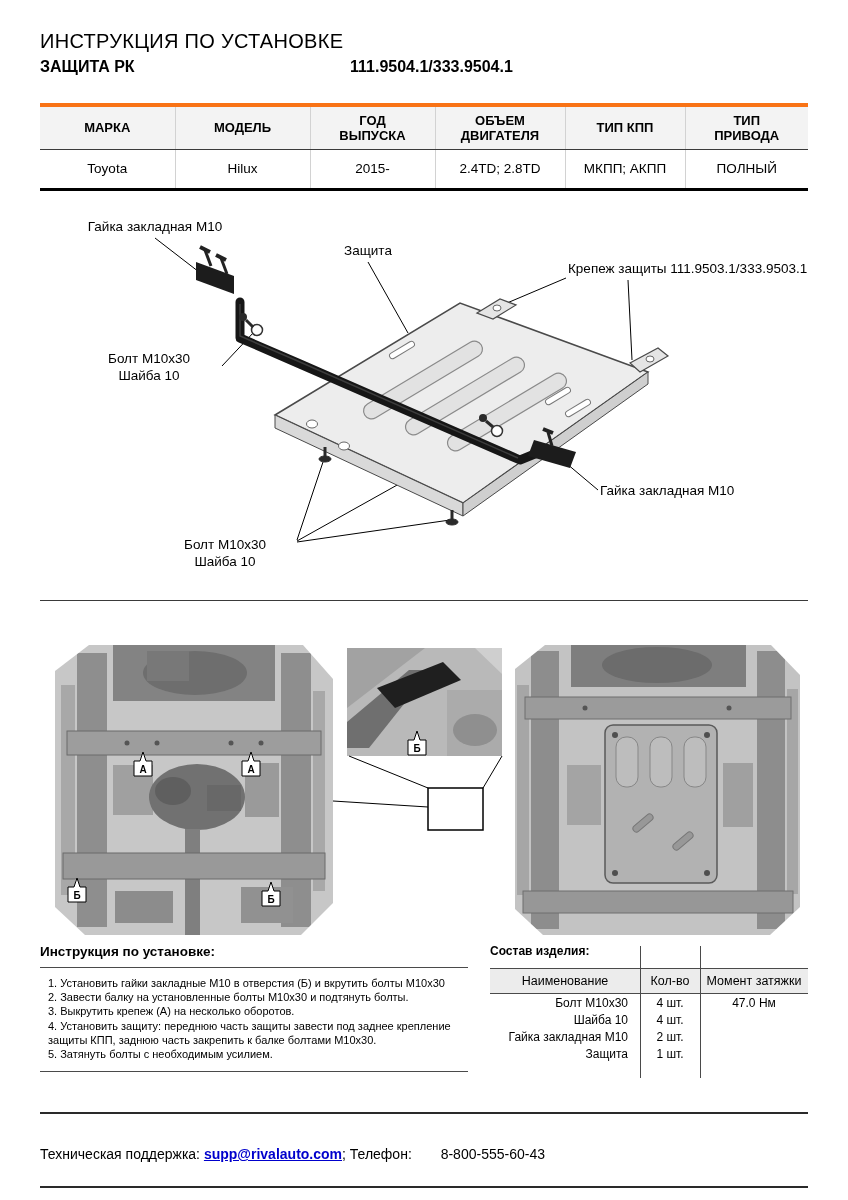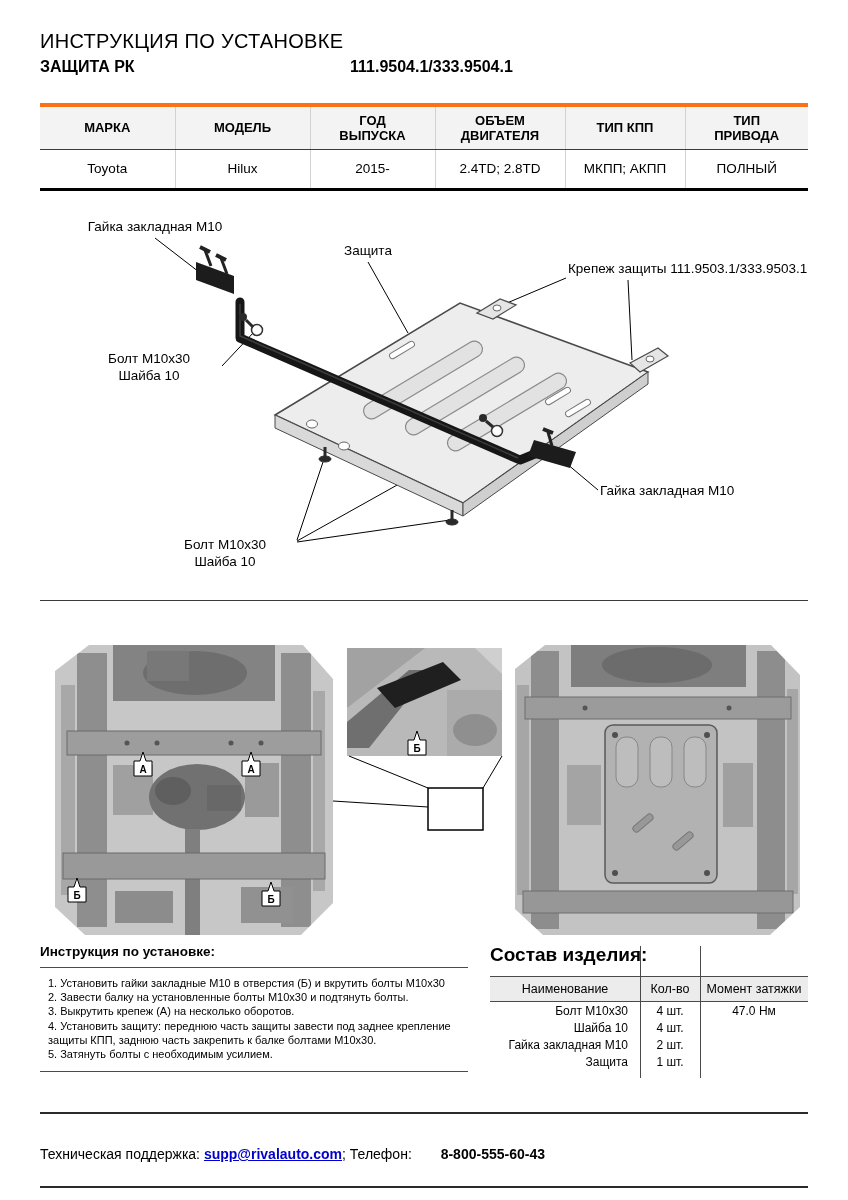--- a/index.html
+++ b/index.html
@@ -44,39 +44,39 @@
   .connector-layer { position:absolute; left:0; top:615px; pointer-events:none; }
   .marker polygon { fill:#fff; stroke:#000; stroke-width:1; }
   .marker text { font:bold 10px "Liberation Sans","DejaVu Sans",sans-serif; text-anchor:middle; fill:#000; }
   
   .inst { position:absolute; left:40px; top:944px; width:428px; }
   .inst-title { font-size:13.5px; font-weight:bold; margin-bottom:8px; }
   .inst-box { border-top:1px solid #4a4a4a; border-bottom:1px solid #4a4a4a; padding:8px 4px 10px 8px; }
   .step { font-size:11px; line-height:14.2px; }
   
   .parts { position:absolute; left:490px; top:944px; width:318px; }
-  .parts-title { font-size:19px; font-weight:bold; margin-bottom:10px; }
+  .parts-title { font-size:12px; font-weight:bold; margin-bottom:10px; }
   .parts-table { border-collapse:collapse; width:100%; table-layout:fixed; }
   .parts-table th {
     font-weight:normal; font-size:12.5px; background:#ececec;
     border-top:1px solid #4a4a4a; border-bottom:1px solid #4a4a4a;
     height:25px; text-align:center; vertical-align:middle;
   }
   .parts-table td { font-size:12px; height:17px; text-align:center; vertical-align:top; padding-top:2px; }
   .parts-table .c-name { text-align:right; padding-right:12px; }
   .vline { position:absolute; top:2px; height:132px; border-left:1px solid #4a4a4a; }
   .vline-1 { left:150px; }
   .vline-2 { left:210px; }
   
   .footer-rule-top { position:absolute; left:40px; top:1112px; width:768px; border-top:2px solid #2a2a2a; }
   .footer-rule-bottom { position:absolute; left:40px; top:1186px; width:768px; border-top:2px solid #2a2a2a; }
   .footer-line1 { position:absolute; left:40px; top:1122px; font-size:14px; }
   .footer-line2 { position:absolute; left:40px; top:1146px; font-size:14px; }
   .email { color:#0000cc; font-weight:bold; text-decoration:underline; cursor:pointer; }
-  .phone { font-weight:bold;padding-left:25px; }
+  .phone { font-weight:normal;padding-left:25px; }
 </style>
 </head>
 <body>
 
 <div class="page">
 
   <div class="hdr">
     <div class="hdr-doc">ИНСТРУКЦИЯ ПО УСТАНОВКЕ</div>
     <div class="hdr-line2">
       <span class="hdr-product">ЗАЩИТА РК</span>

